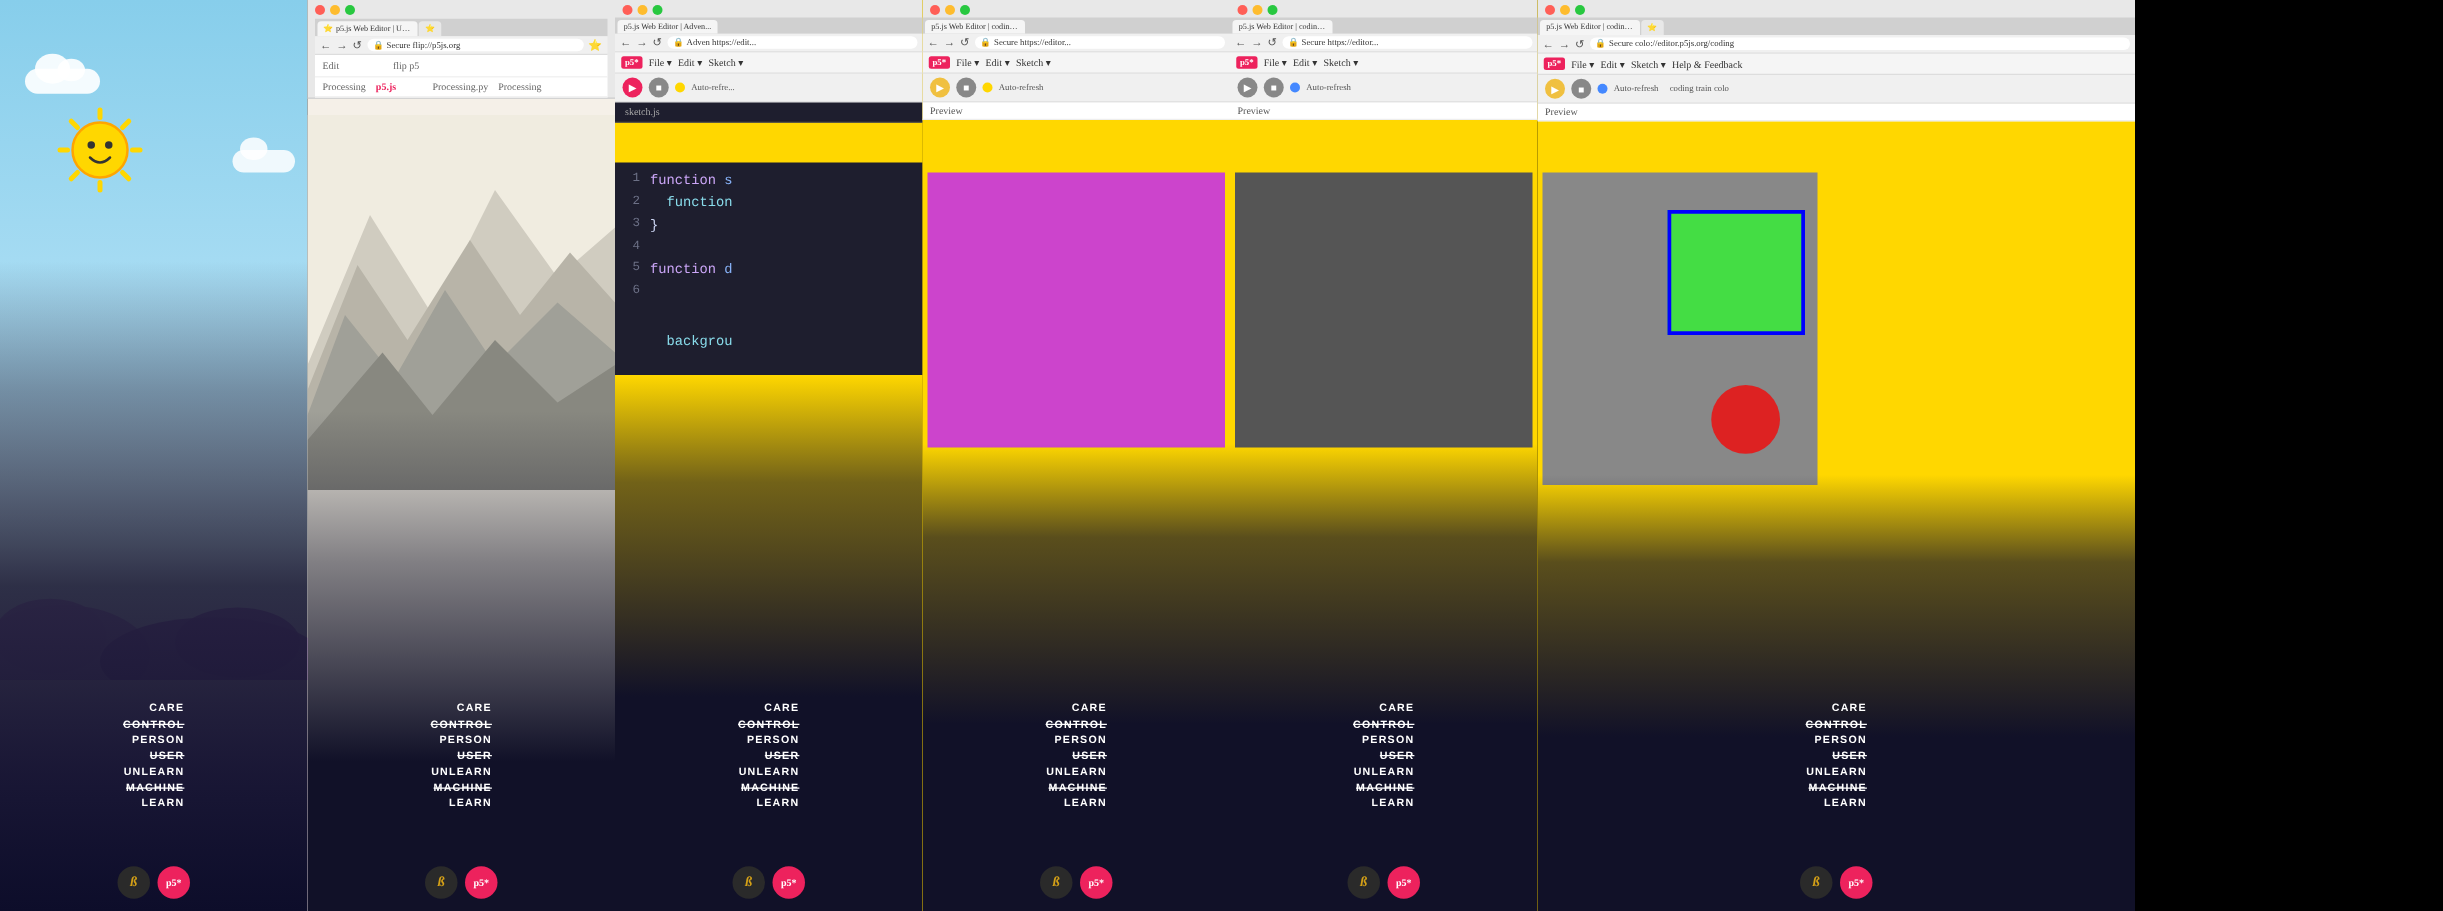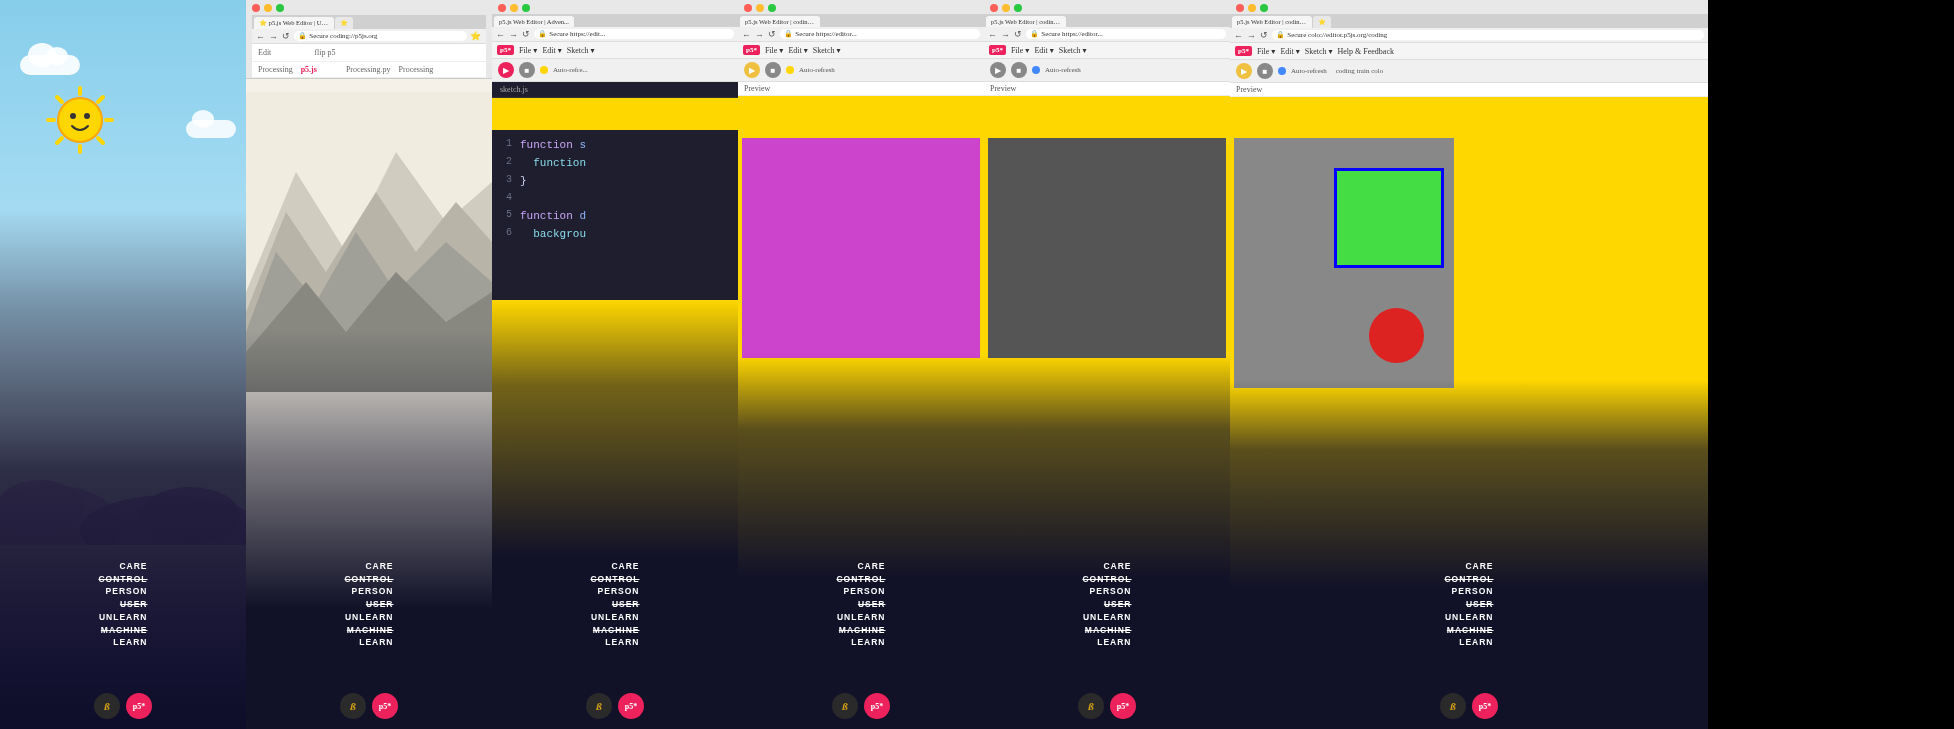--- a/index.html
+++ b/index.html
@@ -345,21 +345,21 @@
       <div class="browser-tab-row">
         <div class="b-tab active">⭐ p5.js Web Editor | Unbiase...</div>
         <div class="b-tab">⭐</div>
       </div>
       <div class="b-nav-row">
         <span class="b-nav-btn">←</span>
         <span class="b-nav-btn">→</span>
         <span class="b-nav-btn">↺</span>
         <div class="b-url">
           <span class="secure-icon">🔒</span>
-          <span>Secure coding://p5js.org</span>
+          <span>Secure flip://p5js.org</span>
         </div>
         <span style="font-size:9px;color:#888;">⭐</span>
       </div>
 
       <div class="site-nav">
         <span style="color:#666;font-size:8px;">Edit</span>
         <span style="color:#666;font-size:8px;margin-left:35px;">flip p5</span>
       </div>
       <div style="background:white;padding:3px 6px;border-bottom:1px solid #eee;display:flex;gap:8px;">
         <span style="color:#666;font-size:8px;">Processing</span>
@@ -410,21 +410,21 @@
       </div>
       <div class="browser-tab-row">
         <div class="b-tab active">p5.js Web Editor | Adven...</div>
       </div>
       <div class="b-nav-row">
         <span class="b-nav-btn">←</span>
         <span class="b-nav-btn">→</span>
         <span class="b-nav-btn">↺</span>
         <div class="b-url">
           <span class="secure-icon">🔒</span>
-          <span>Secure https://edit...</span>
+          <span>Adven https://edit...</span>
         </div>
       </div>
 
       <div style="background:#f5f5f5;padding:3px 5px;border-bottom:1px solid #ddd;display:flex;align-items:center;gap:5px;">
         <div class="p5-logo-sm">p5*</div>
         <span class="menu-item">File ▾</span>
         <span class="menu-item">Edit ▾</span>
         <span class="menu-item">Sketch ▾</span>
       </div>
       <div style="background:#f0f0f0;padding:3px 6px;border-bottom:1px solid #ddd;display:flex;align-items:center;gap:5px;">
@@ -455,21 +455,21 @@
       <div class="code-line">
         <span class="line-num">4</span>
         <span></span>
       </div>
       <div class="code-line">
         <span class="line-num">5</span>
         <span><span class="code-keyword">function</span> <span style="color:#89b4fa;">d</span></span>
       </div>
       <div class="code-line">
         <span class="line-num">6</span>
-        <span style="color:#cdd6f4;">&nbsp;&nbsp;<span style="color:#89dceb;">backgrou</span></span>
+        <span style="color:#cdd6f4;margin-top:40px;">&nbsp;&nbsp;<span style="color:#89dceb;">backgrou</span></span>
       </div>
     </div>
 
     <div style="position:absolute;top:300px;left:0;right:0;bottom:0;background:linear-gradient(180deg,transparent 0%,rgba(20,20,40,0.6) 20%,#111128 60%);z-index:4;"></div>
     <div class="tshirt-overlay" style="bottom:80px;z-index:5;">
       <div>CARE</div>
       <div class="s">CONTROL</div>
       <div>PERSON</div>
       <div class="s">USER</div>
       <div>UNLEARN</div>

